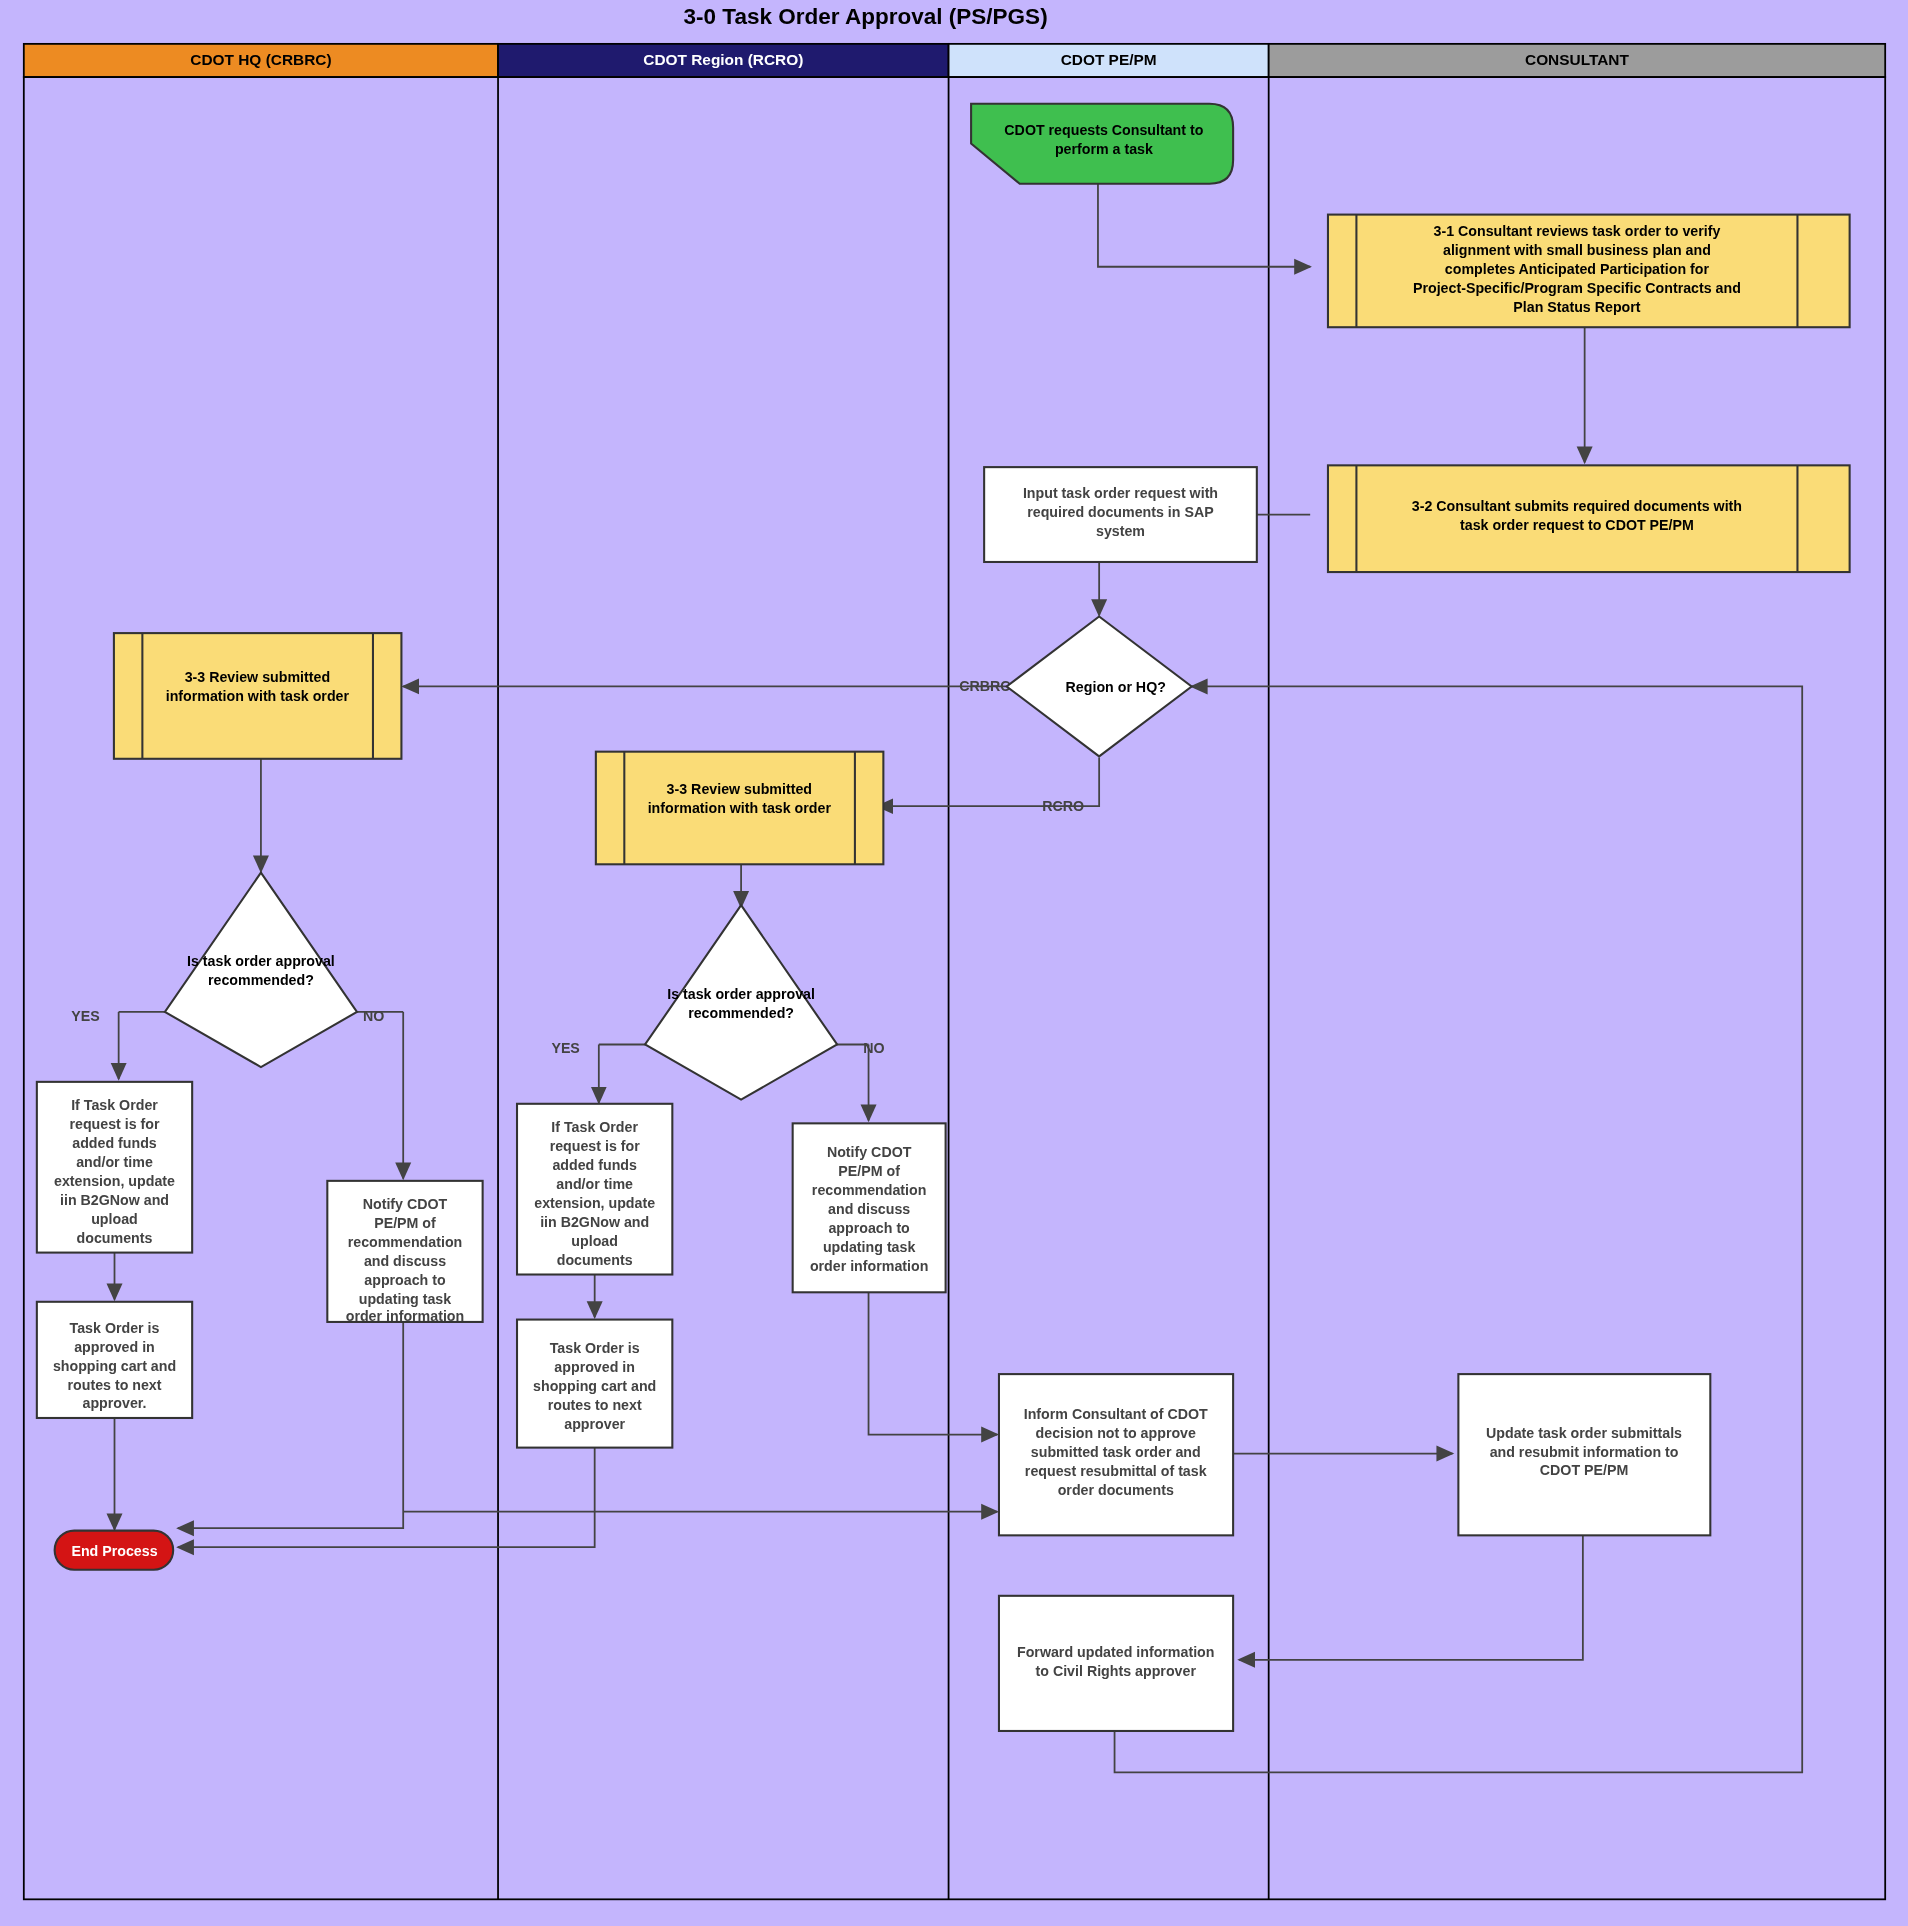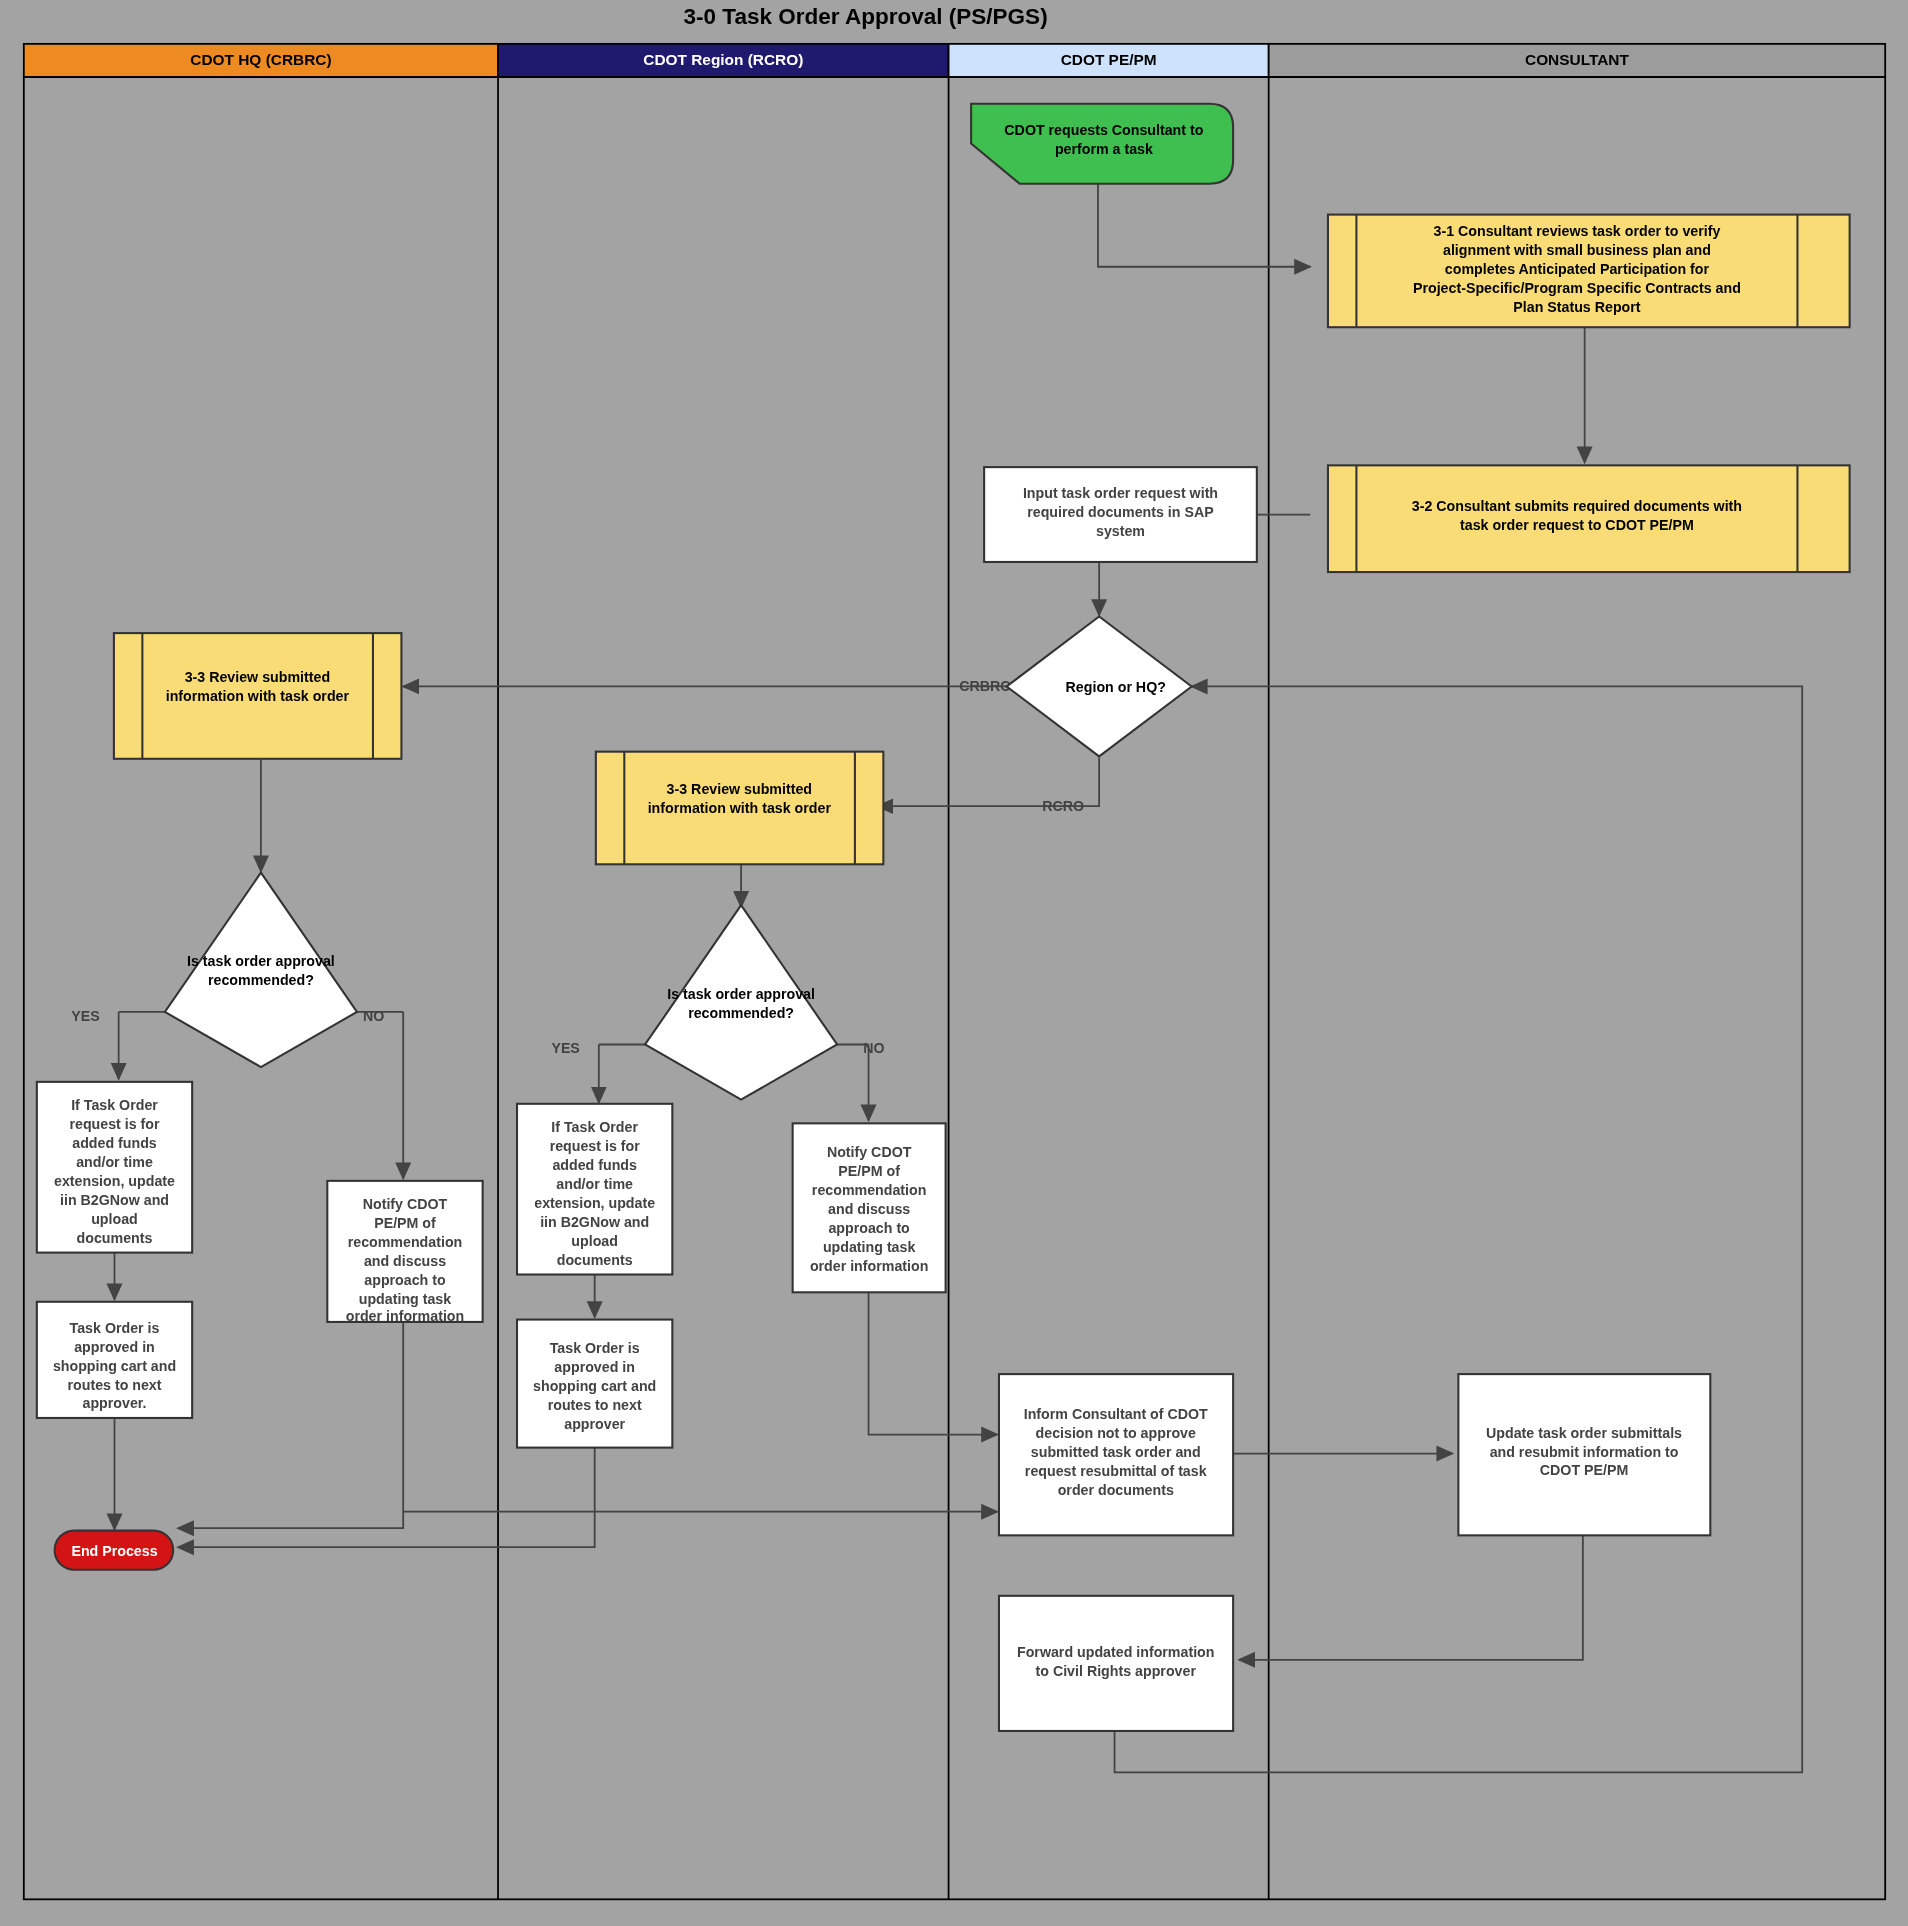--- a/index.html
+++ b/index.html
@@ -1,17 +1,17 @@
 <!DOCTYPE html>
 <html style="font-size:9.5px"><head>
 <meta charset="utf-8">
 <style>
   html,body{margin:0;padding:0;background:#ffffff;}
   body{width:1909px;height:1926px;font-family:"Liberation Sans",sans-serif;}
-  #stage{position:relative;width:1909px;height:1926px;overflow:hidden;background:#a3a3a3;}
+  #stage{position:relative;width:1909px;height:1926px;overflow:hidden;background:#c4b5fd;}
   svg#chart{position:absolute;left:0;top:0;width:1909px;height:1926px;display:block;}
   .diagram-title{font-weight:bold;font-size:38px;fill:#000;text-anchor:middle;}
   .lane-header-text{font-weight:bold;font-size:26px;text-anchor:middle;}
   .node-text-dark{font-weight:bold;font-size:24px;fill:#434343;text-anchor:middle;}
   .node-text-black{font-weight:bold;font-size:24px;fill:#000000;text-anchor:middle;}
   .node-text-white{font-weight:bold;font-size:24px;fill:#ffffff;text-anchor:middle;}
   .edge-label{font-weight:bold;font-size:24px;fill:#434343;}
   .conn{stroke:#434343;stroke-width:3;fill:none;}
   .lane-line{stroke:#000000;stroke-width:3;fill:none;}
   .shape-out-dark{stroke:#333333;stroke-width:3.5;}

